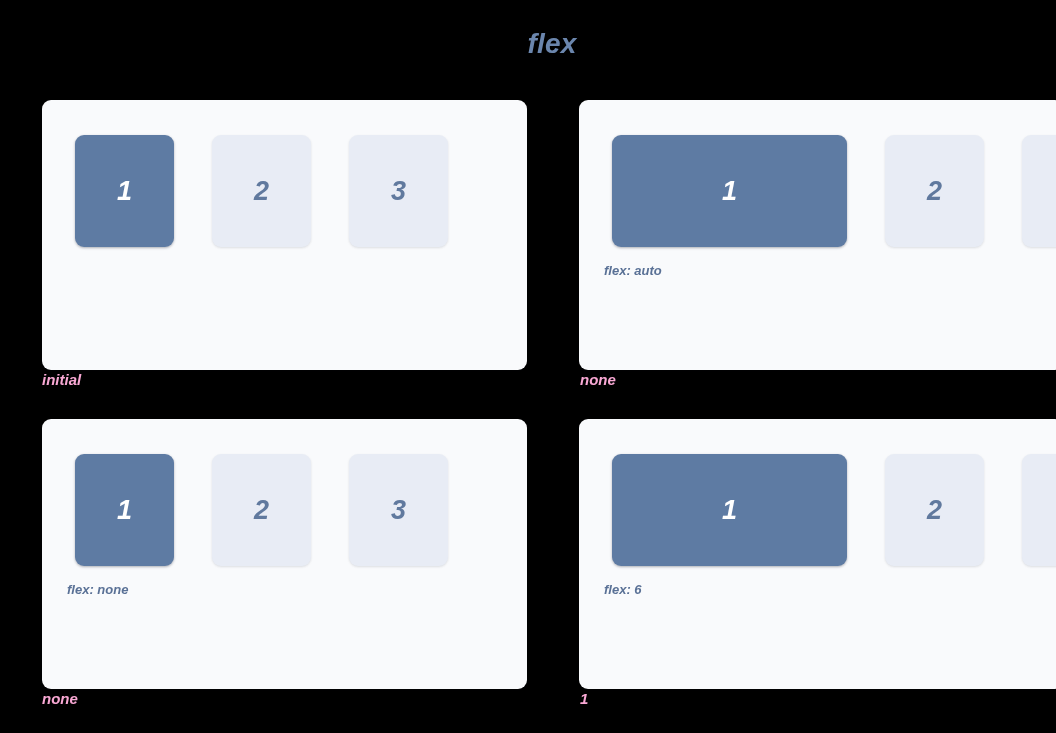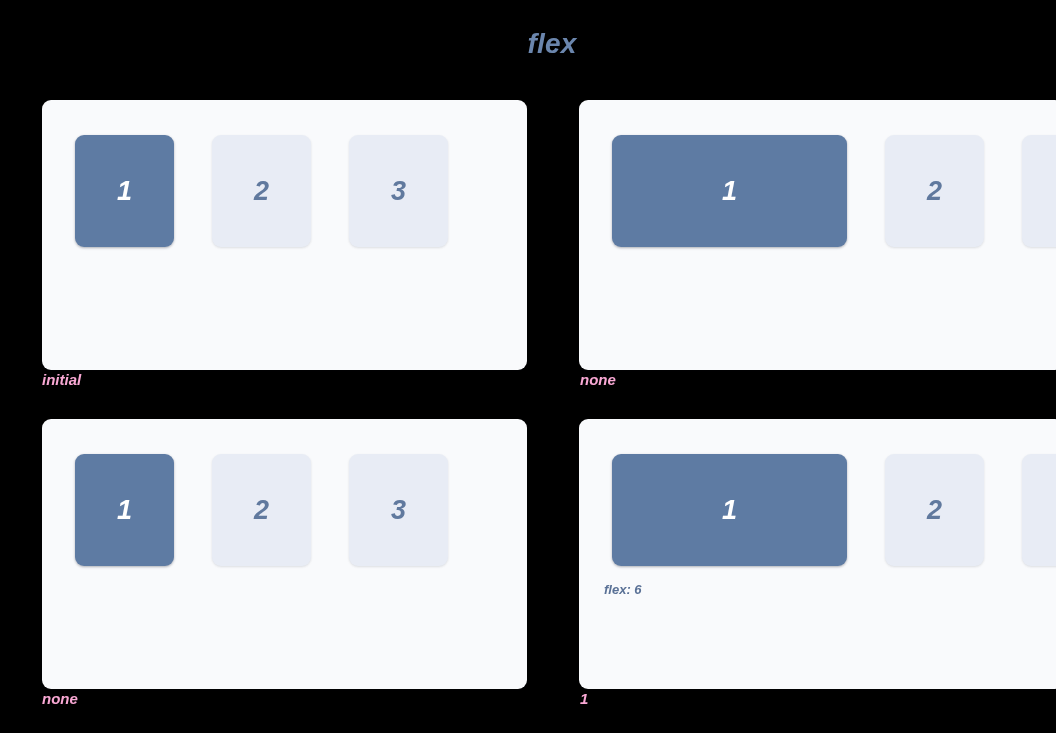--- a/index.html
+++ b/index.html
@@ -134,31 +134,33 @@
     <div class="panel-caption">initial</div>
   </div>
 
   <div class="demo-cell">
     <div class="panel" data-variant="auto">
       <div class="flex-row">
         <div class="flex-box primary">1</div>
         <div class="flex-box muted">2</div>
         <div class="flex-box muted">3</div>
       </div>
+      <div class="panel-note">flex: auto</div>
     </div>
     <div class="panel-caption">none</div>
   </div>
 
   <div class="demo-cell">
     <div class="panel" data-variant="none">
       <div class="flex-row">
         <div class="flex-box primary">1</div>
         <div class="flex-box muted">2</div>
         <div class="flex-box muted">3</div>
       </div>
+      <div class="panel-note">flex: none</div>
     </div>
     <div class="panel-caption">none</div>
   </div>
 
   <div class="demo-cell">
     <div class="panel" data-variant="1">
       <div class="flex-row">
         <div class="flex-box primary">1</div>
         <div class="flex-box muted">2</div>
         <div class="flex-box muted">3</div>

